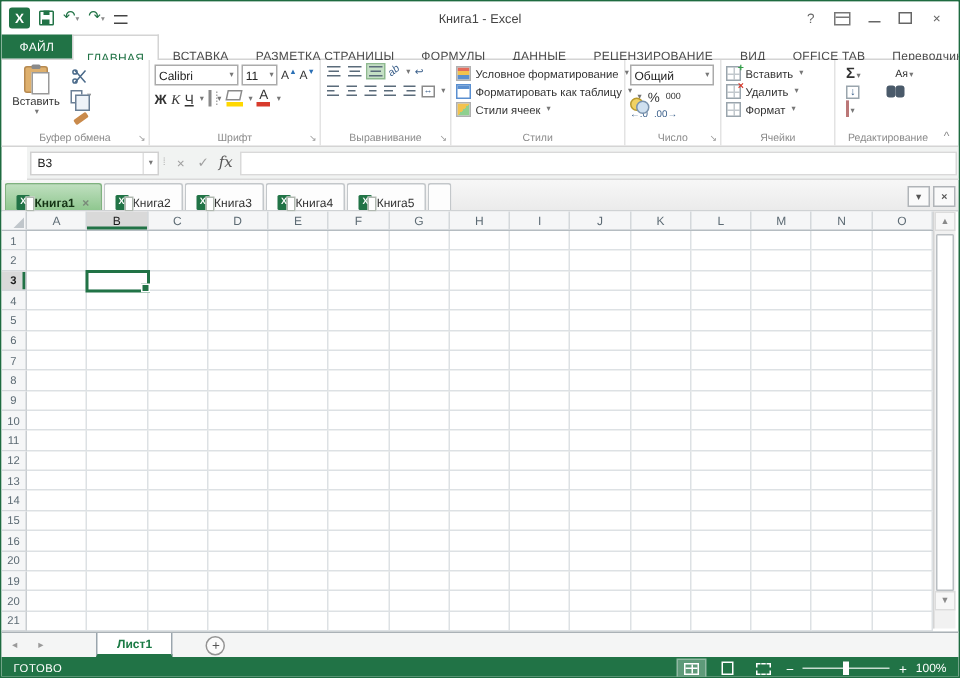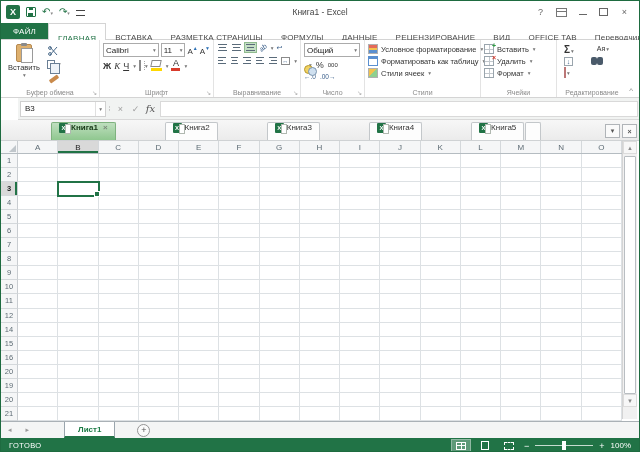--- a/index.html
+++ b/index.html
@@ -123,21 +123,21 @@
   #namebox { width:86px; height:16px; background:#fff; border:1px solid #d0d0d0; display:flex; align-items:center; padding-left:4px; font-size:8px; }
   #namebox .dd { margin-left:auto; padding:0 3px; border-left:1px solid #e0e0e0; height:100%; display:flex; align-items:center; }
   #fbar-sep { width:7px; text-align:center; color:#b0b0b0; font-size:7px; }
   .fbar-btn { width:15px; height:16px; display:flex; align-items:center; justify-content:center; color:#a0a0a0; font-size:9px; }
   #fx-btn { color:#555; font-family:"DejaVu Serif",serif; font-style:italic; font-size:10px; }
   #formula-input { flex:1; height:16px; background:#fff; border:1px solid #d9d9d9; margin-left:2px; }
   #fbar-expand { width:16px; text-align:center; color:#8a8a8a; font-size:7px; }
 
   
   #officetabs { position:absolute; left:0; top:119px; width:100%; height:21px; background:linear-gradient(#f7f7f7,#ebebeb); border-bottom:1px solid #cfd2d4; display:flex; align-items:flex-end; padding:2px 2px 0 2px; }
-  .otab { height:18px; display:flex; align-items:flex-start; gap:3px; padding:0 7px; background:#fdfdfd; border:1px solid #c3c7ca; border-bottom:none; border-radius:2px 2px 0 0; margin-right:1px; font-size:8px; color:#333; white-space:nowrap;margin-left:48px; }
+  .otab { height:18px; display:flex; align-items:flex-end; gap:3px; padding:0 7px; background:#fdfdfd; border:1px solid #c3c7ca; border-bottom:none; border-radius:2px 2px 0 0; margin-right:1px; font-size:8px; color:#333; white-space:nowrap; }
   .otab.active { background:linear-gradient(#bfdfbf,#8fc78f); border-color:#7fb27f; font-weight:bold; color:#143314; }
   .otab .close-x { color:#7a8a7a; font-size:8px; margin-left:2px; }
   .otab-icon { width:9px; height:10px; background:#217346; border-radius:1px; position:relative; color:#fff; font-size:6px; font-weight:bold; display:flex; align-items:center; justify-content:center; }
   .otab-icon:after { content:""; position:absolute; right:-3px; top:1px; width:4px; height:8px; background:#fff; border:1px solid #b0b8b0; }
   .otab-stub { width:16px; height:18px; background:#fdfdfd; border:1px solid #c3c7ca; border-bottom:none; border-radius:2px 2px 0 0; }
   #otab-controls { margin-left:auto; display:flex; gap:2px; padding-bottom:2px; }
   .otab-ctrl { width:15px; height:14px; background:#fafafa; border:1px solid #b0b4b8; display:flex; align-items:center; justify-content:center; color:#555; font-size:7px; }
 
   
   #colheaders { position:absolute; left:0; top:140px; width:621px; height:13px; display:flex; background:#f5f6f7; border-bottom:1px solid #b5bcc1; }
@@ -336,58 +336,58 @@
             <i></i>
             <i></i>
           </span>
         <span class="merge-icon">↔</span>
         <span class="dd">▾</span>
       </div>
       <span class="rgroup-label">Выравнивание</span>
       <span class="launcher">↘</span>
     </div>
 
-    <div class="rgroup" id="g-number">
-      <div class="combo" style="width:56px">
-          <span>Общий</span>
-          <span class="dd">▾</span>
-        </div>
-      <div class="num-row">
-        <span><span class="coins"></span></span>
-        <span class="dd">▾</span>
-        <span style="font-size:9px;color:#333;">%</span>
-        <span style="font-size:6px;color:#333;">000</span>
-      </div>
-      <div class="num-row">
-        <span class="dec-txt">←.0</span>
-        <span class="dec-txt">.00→</span>
-      </div>
-      <span class="rgroup-label">Число</span>
-      <span class="launcher">↘</span>
-    </div>
-
     <div class="rgroup" id="g-styles" style="width:116px;">
       <div class="menu-rows">
         <div class="menu-row">
           <span class="mi mi-cf"></span>
           <span>Условное форматирование</span>
             <span class="dd">▾</span>
         </div>
         <div class="menu-row">
           <span class="mi mi-table"></span>
           <span>Форматировать как таблицу</span>
             <span class="dd">▾</span>
         </div>
         <div class="menu-row">
           <span class="mi mi-cellstyles"></span>
           <span>Стили ячеек</span>
             <span class="dd">▾</span>
         </div>
       </div>
       <span class="rgroup-label">Стили</span>
+    </div>
+
+    <div class="rgroup" id="g-number">
+      <div class="combo" style="width:56px">
+          <span>Общий</span>
+          <span class="dd">▾</span>
+        </div>
+      <div class="num-row">
+        <span><span class="coins"></span></span>
+        <span class="dd">▾</span>
+        <span style="font-size:9px;color:#333;">%</span>
+        <span style="font-size:6px;color:#333;">000</span>
+      </div>
+      <div class="num-row">
+        <span class="dec-txt">←.0</span>
+        <span class="dec-txt">.00→</span>
+      </div>
+      <span class="rgroup-label">Число</span>
+      <span class="launcher">↘</span>
     </div>
 
     <div class="rgroup" id="g-cells" style="width:76px;">
       <div class="menu-rows">
         <div class="menu-row">
           <span class="mi mi-grid">
               <span class="mi-badge badge-green">+</span>
             </span>
           <span>Вставить</span>
             <span class="dd">▾</span>
@@ -701,20 +701,38 @@
         <div class="cell"></div>
         <div class="cell"></div>
         <div class="cell"></div>
         <div class="cell"></div>
         <div class="cell"></div>
         <div class="cell"></div>
         <div class="cell"></div>
         <div class="cell"></div>
       </div>
       <div class="grow">
+        <div class="rowh">13</div>
+        <div class="cell"></div>
+        <div class="cell"></div>
+        <div class="cell"></div>
+        <div class="cell"></div>
+        <div class="cell"></div>
+        <div class="cell"></div>
+        <div class="cell"></div>
+        <div class="cell"></div>
+        <div class="cell"></div>
+        <div class="cell"></div>
+        <div class="cell"></div>
+        <div class="cell"></div>
+        <div class="cell"></div>
+        <div class="cell"></div>
+        <div class="cell"></div>
+      </div>
+      <div class="grow">
         <div class="rowh">14</div>
         <div class="cell"></div>
         <div class="cell"></div>
         <div class="cell"></div>
         <div class="cell"></div>
         <div class="cell"></div>
         <div class="cell"></div>
         <div class="cell"></div>
         <div class="cell"></div>
         <div class="cell"></div>

